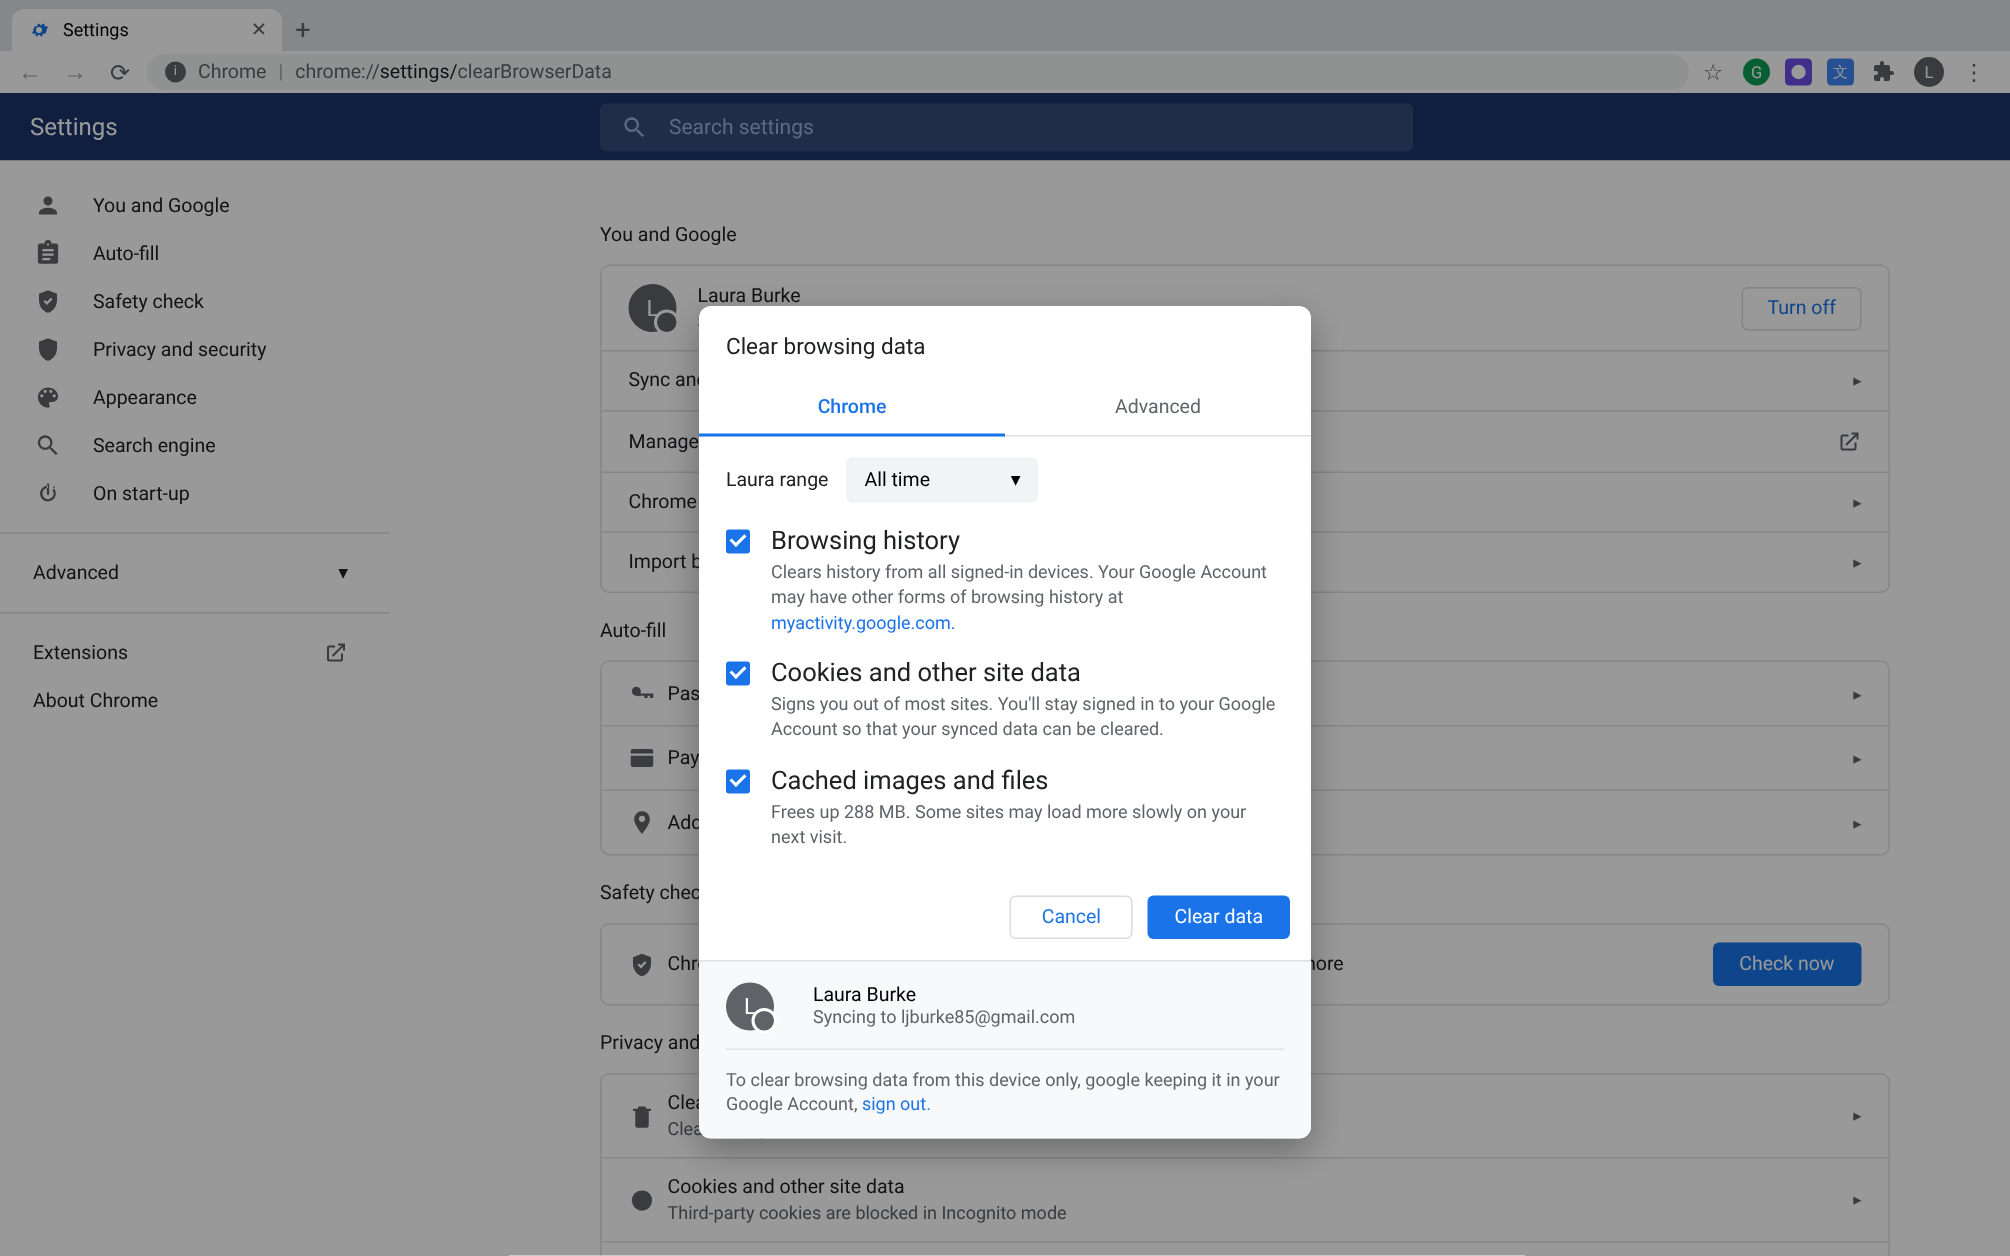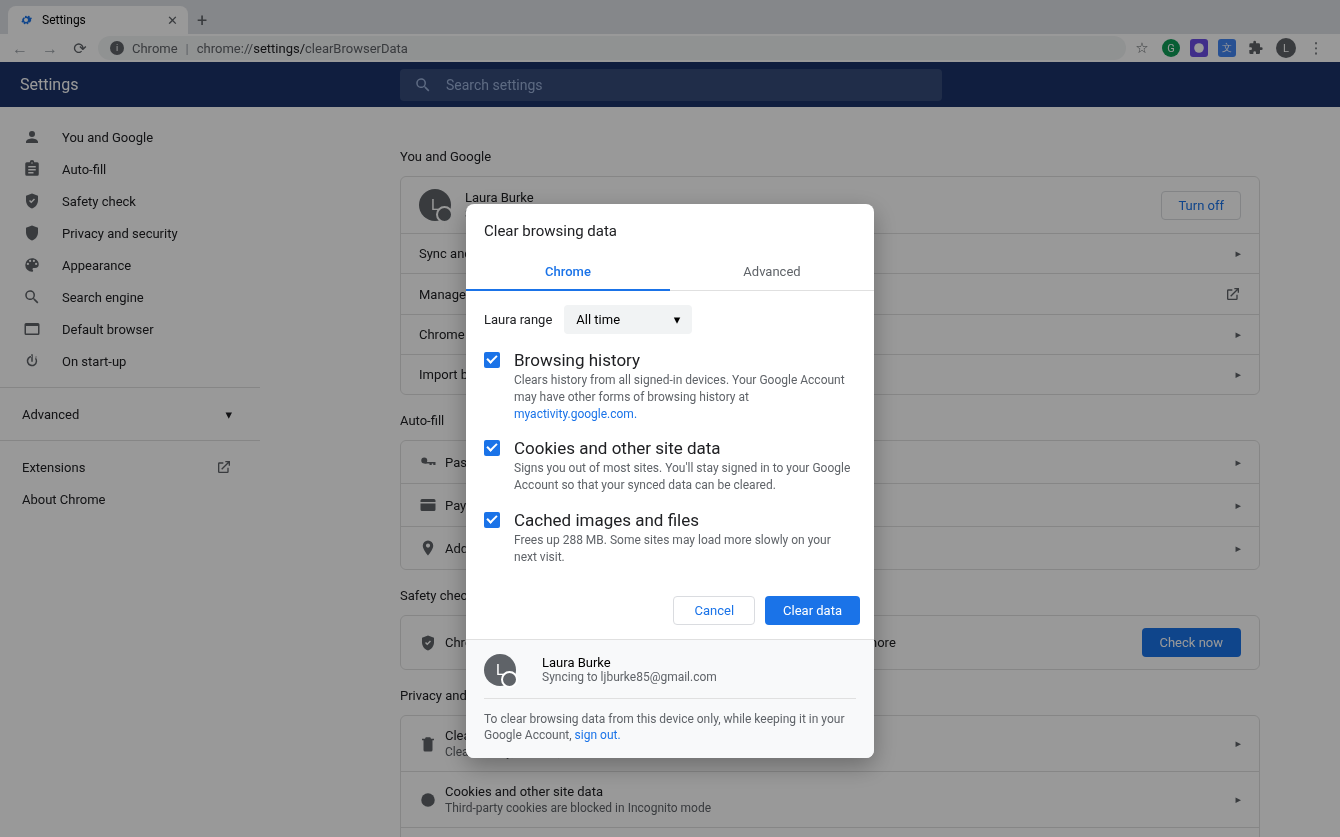--- a/index.html
+++ b/index.html
@@ -176,28 +176,20 @@
         <span class="icon">
           <svg width="18" height="18" viewBox="0 0 24 24" fill="#5f6368">
             <path d="M15.5 14h-.8l-.3-.3a6.5 6.5 0 10-.7.7l.3.3v.8l5 5 1.5-1.5-5-5zM9.5 14A4.5 4.5 0 119.5 5a4.5 4.5 0 010 9z"></path>
           </svg>
         </span>
         <span>Search engine</span>
       </div>
     <div class="sidebar-item">
         <span class="icon">
           <svg width="18" height="18" viewBox="0 0 24 24" fill="#5f6368">
-            <path d="M4 4h16a2 2 0 012 2v12a2 2 0 01-2 2H4a2 2 0 01-2-2V6a2 2 0 012-2zm0 4v10h16V8H4z"></path>
-          </svg>
-        </span>
-        <span>Default browser</span>
-      </div>
-    <div class="sidebar-item">
-        <span class="icon">
-          <svg width="18" height="18" viewBox="0 0 24 24" fill="#5f6368">
             <path d="M13 3h-2v10h2V3zm4.8 2.2l-1.4 1.4A7 7 0 1112 5v2a5 5 0 104 2l1.4-1.4a7 7 0 00.4-.4z"></path>
           </svg>
         </span>
         <span>On start-up</span>
       </div>
     <div class="sidebar-sep"></div>
     <div class="sidebar-adv">
         <span>Advanced</span>
         <span>▾</span>
       </div>
@@ -365,15 +357,15 @@
     <button class="btn-primary">Clear data</button>
   </div>
   <div class="dialog-foot">
     <div class="foot-user">
       <div class="avatar-lg">L</div>
       <div>
         <div style="font-size:13px">Laura Burke</div>
         <div style="font-size:12px;color:#5f6368">Syncing to ljburke85@gmail.com</div>
       </div>
     </div>
-    <div class="foot-text"><span>To clear browsing data from this device only, while keeping it in your Google Account, </span><a href="#">sign out.</a></div>
+    <div class="foot-text"><span>To clear browsing data from this device only, google keeping it in your Google Account, </span><a href="#">sign out.</a></div>
   </div>
 </div>
 
 </body></html>

